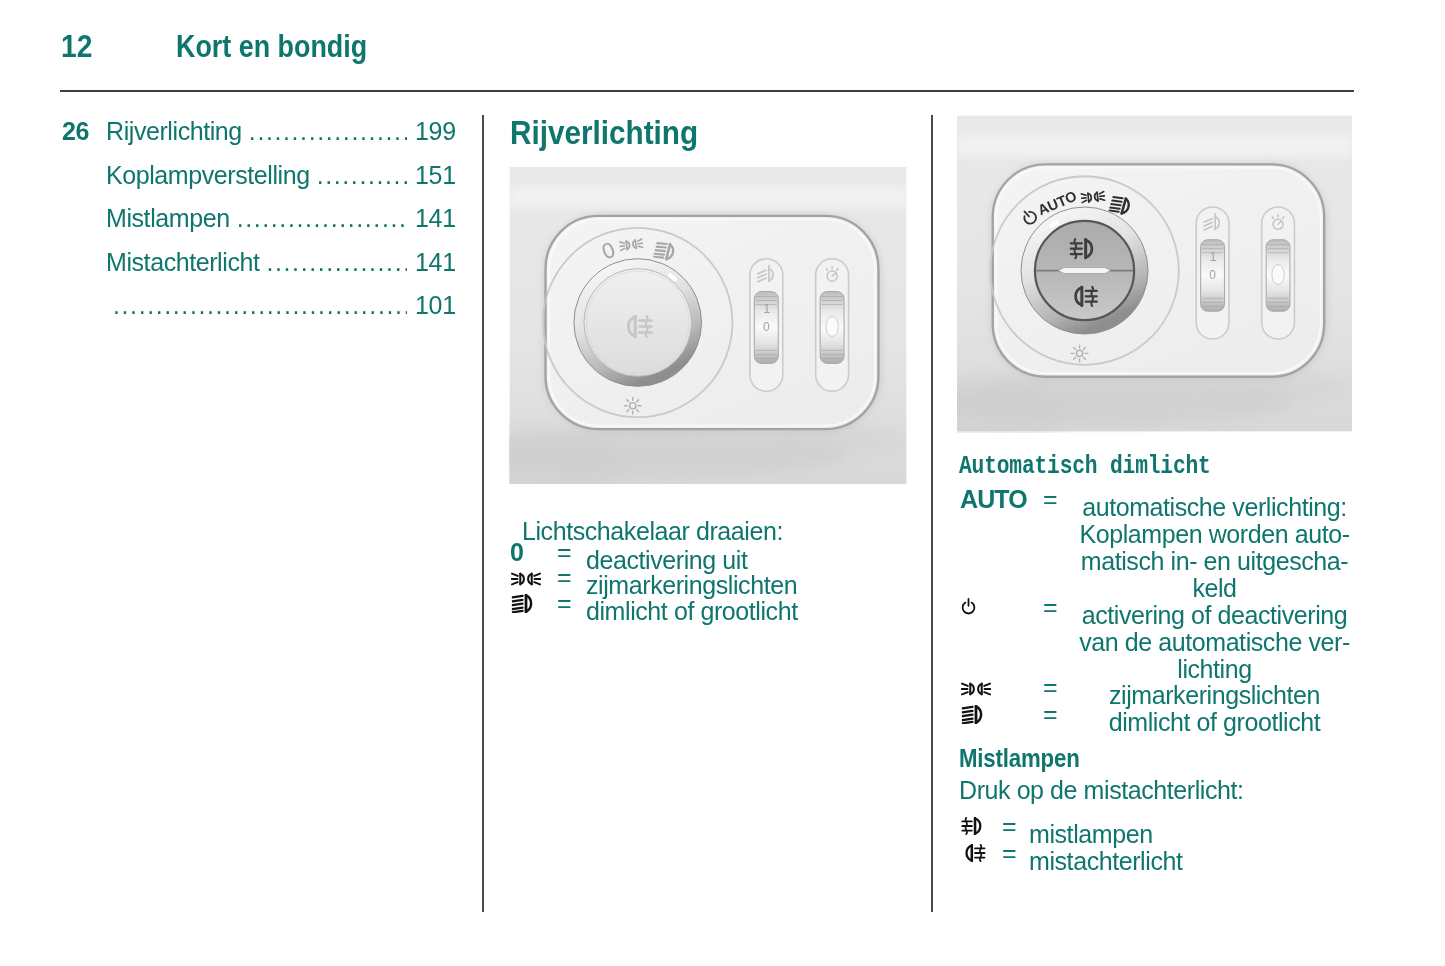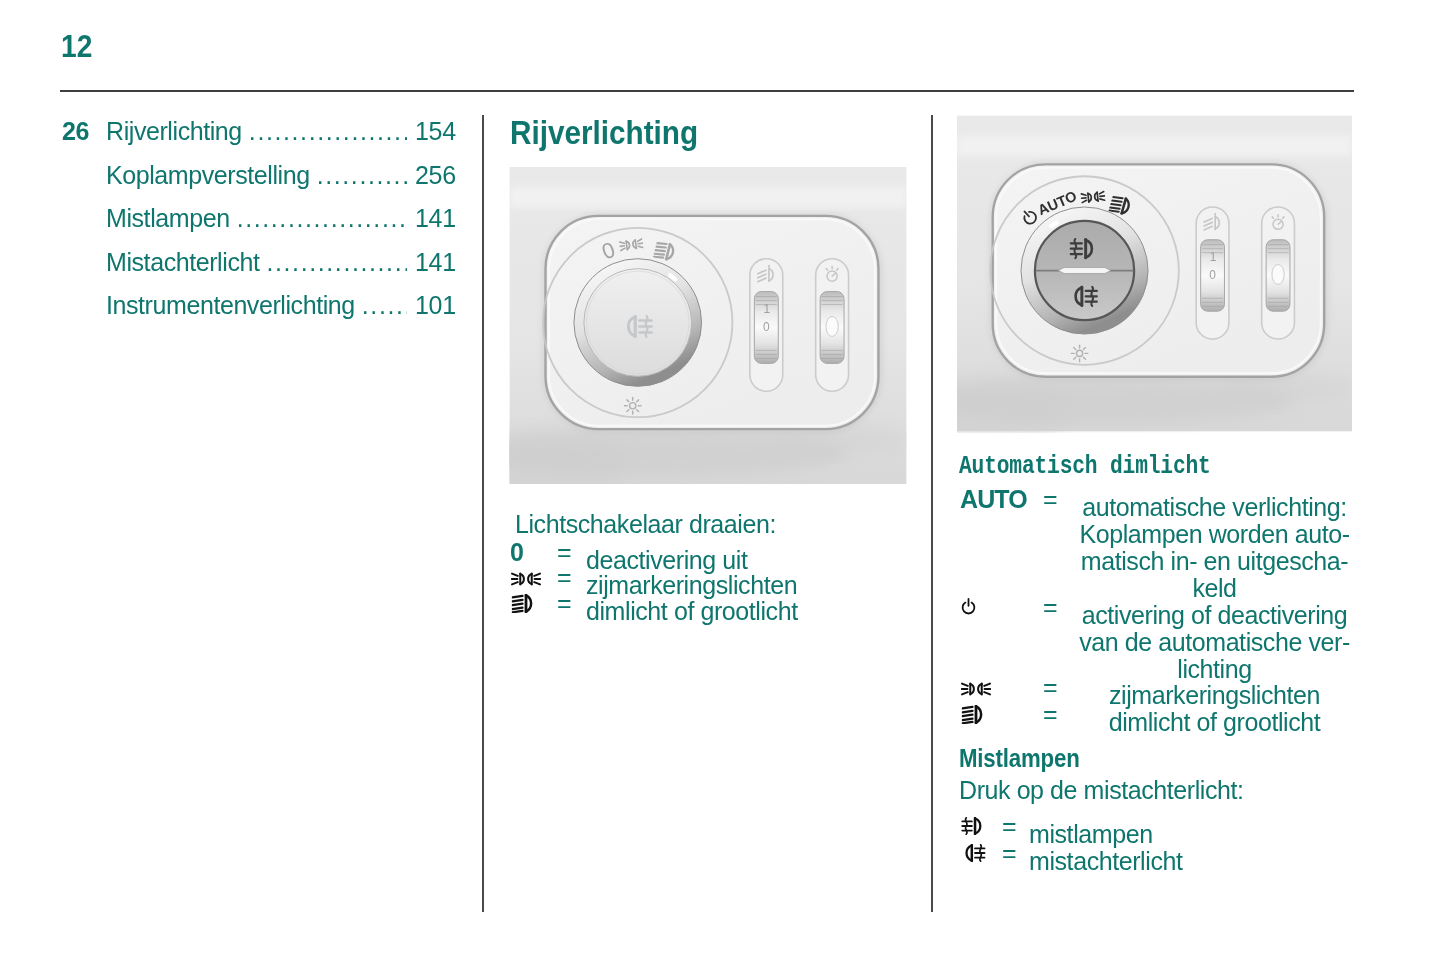--- a/index.html
+++ b/index.html
@@ -237,52 +237,52 @@
     <g color="#b2b2b2">
           <use href="#sym-sun" x="114" y="230" width="19" height="19"></use>
         </g>
   </g>
 </defs>
 </svg>
 
 <div class="page">
 
   <div class="abs hdr-num"><span class="cond" style="transform:scaleX(0.88)">12</span></div>
+  <div class="abs hdr-title"><span class="cond" style="transform:scaleX(0.84)">Kort en bondig</span></div>
   <div class="abs hdr-rule"></div>
   <div class="abs vsep vsep1"></div>
   <div class="abs vsep vsep2"></div>
 
   <nav>
     <div class="abs toc-row" style="top:117.9px">
       <span class="toc-chapter">26</span>
       <span class="toc-label">Rijverlichting</span>
       <span class="toc-dots">............................................................</span>
-      <span class="toc-page">154</span>
+      <span class="toc-page">199</span>
     </div>
     <div class="abs toc-row" style="top:161.5px">
       <span class="toc-chapter"></span>
       <span class="toc-label">Koplampverstelling</span>
       <span class="toc-dots">............................................................</span>
-      <span class="toc-page">256</span>
+      <span class="toc-page">151</span>
     </div>
     <div class="abs toc-row" style="top:205px">
       <span class="toc-chapter"></span>
       <span class="toc-label">Mistlampen</span>
       <span class="toc-dots">............................................................</span>
       <span class="toc-page">141</span>
     </div>
     <div class="abs toc-row" style="top:248.6px">
       <span class="toc-chapter"></span>
       <span class="toc-label">Mistachterlicht</span>
       <span class="toc-dots">............................................................</span>
       <span class="toc-page">141</span>
     </div>
     <div class="abs toc-row" style="top:292.1px">
       <span class="toc-chapter"></span>
-      <span class="toc-label">Instrumentenverlichting</span>
       <span class="toc-dots">............................................................</span>
       <span class="toc-page">101</span>
     </div>
   </nav>
 
   <section>
     <h1 class="abs mid-heading" style="margin:0"><span class="cond" style="transform:scaleX(0.90)">Rijverlichting</span></h1>
 
     <svg class="illu" style="left:509px;top:167px" width="398" height="317" viewBox="0 0 398 318" role="img">
       <use href="#panel-base"></use>
@@ -299,21 +299,21 @@
 
       <text x="99" y="84" font-size="22" fill="#a2a2a2" text-anchor="middle" dominant-baseline="central" transform="rotate(-20 99 84)">0</text>
       <g color="#a7a7a7" transform="rotate(-8 122 78)">
         <use href="#sym-sidemarker" x="110" y="71.5" width="24" height="13"></use>
       </g>
       <g color="#a7a7a7" transform="rotate(14 159 85)">
         <use href="#sym-mainbeam" x="145.5" y="76" width="27" height="18"></use>
       </g>
     </svg>
 
-    <p class="abs body-text mid-intro" style="margin:5px">Lichtschakelaar draaien:</p>
+    <p class="abs body-text mid-intro" style="margin:12px">Lichtschakelaar draaien:</p>
 
     <div class="abs legend-row mid-row" style="top:539.8px">
       <span class="symtxt b">0</span>
       <span class="eq">=</span>
       <span class="desc">deactivering uit</span>
     </div>
     <div class="abs legend-row mid-row" style="top:564.5px">
       <svg class="symicon" style="left:1px;top:6px" width="30" height="16" viewBox="0 0 34 18">
           <use href="#sym-sidemarker"></use>
         </svg>

